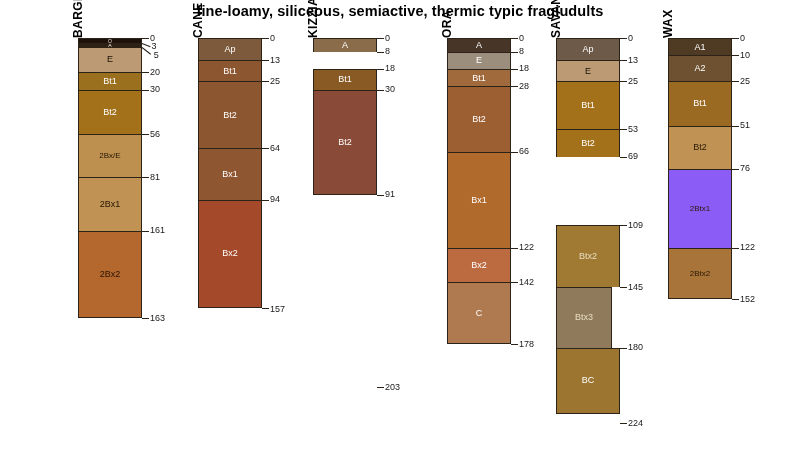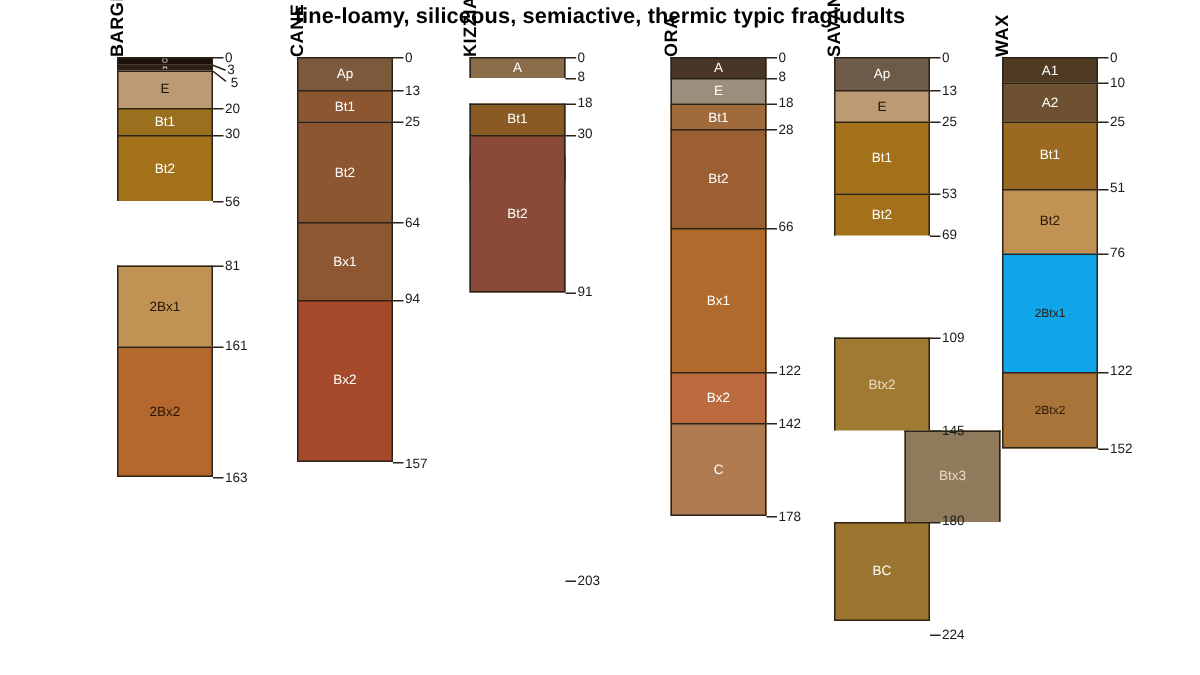--- a/index.html
+++ b/index.html
@@ -91,20 +91,23 @@
             <span class="hz-label" style="color: rgb(239, 233, 222); font-size: 5px;">A</span>
           </div>
           <div class="horizon" title="E (5–20 cm)" style="top: 8.6px; height: 25.8px; width: 64px; background: rgb(187, 154, 116);">
             <span class="hz-label" style="color: rgb(26, 18, 8);">E</span>
           </div>
           <div class="horizon" title="Bt1 (20–30 cm)" style="top: 34.4px; height: 17.2px; width: 64px; background: rgb(154, 112, 31);">
             <span class="hz-label" style="color: rgb(255, 255, 255);">Bt1</span>
           </div>
           <div class="horizon" title="Bt2 (30–56 cm)" style="top: 51.6px; height: 44.72px; width: 64px; background: rgb(163, 113, 26);">
             <span class="hz-label" style="color: rgb(255, 255, 255);">Bt2</span>
+          </div>
+          <div class="horizon" title="2Bx/E (56–81 cm)" style="top: 96.32px; height: 43px; width: 64px; background: rgb(189, 144, 80);">
+            <span class="hz-label" style="color: rgb(36, 23, 4); font-size: 8px;">2Bx/E</span>
           </div>
           <div class="horizon" title="2Bx1 (81–112 cm)" style="top: 139.32px; height: 53.32px; width: 64px; background: rgb(192, 147, 84);">
             <span class="hz-label" style="color: rgb(36, 23, 4);">2Bx1</span>
           </div>
           <div class="horizon" title="2Bx2 (112–163 cm)" style="top: 192.64px; height: 87.72px; width: 64px; background: rgb(180, 104, 46); border-bottom-width: 1px;">
             <span class="hz-label" style="color: rgb(42, 20, 4);">2Bx2</span>
           </div>
         </div>
         <div class="axis" style="left: 64px;">
           <div class="tick" style="width: 7px; top: 0px; left: 0px;"></div>
@@ -247,21 +250,21 @@
           </div>
           <div class="horizon" title="Bt1 (25–53 cm)" style="top: 43px; height: 48.16px; width: 64px; background: rgb(163, 113, 26);">
             <span class="hz-label" style="color: rgb(255, 255, 255);">Bt1</span>
           </div>
           <div class="horizon" title="Bt2 (53–69 cm)" style="top: 91.16px; height: 27.52px; width: 64px; background: rgb(163, 113, 26);">
             <span class="hz-label" style="color: rgb(255, 255, 255);">Bt2</span>
           </div>
           <div class="horizon" title="Btx2 (109–145 cm)" style="top: 187.48px; height: 61.92px; width: 64px; background: rgb(160, 122, 51);">
             <span class="hz-label" style="color: rgb(232, 220, 192);">Btx2</span>
           </div>
-          <div class="horizon" title="Btx3 (145–180 cm)" style="top: 249.4px; height: 60.2px; width: 64px; background: rgb(143, 123, 92); margin-left: 47px;">
+          <div class="horizon" title="Btx3 (145–180 cm)" style="top: 249.4px; height: 60.2px; width: 56px; background: rgb(143, 123, 92);">
             <span class="hz-label" style="color: rgb(232, 220, 192);">Btx3</span>
           </div>
           <div class="horizon" title="BC (180–224 cm)" style="top: 309.6px; height: 66px; width: 64px; background: rgb(156, 118, 48); border-bottom-width: 1px;">
             <span class="hz-label" style="color: rgb(255, 255, 255);">BC</span>
           </div>
         </div>
         <div class="axis" style="left: 64px;">
           <div class="tick" style="width: 7px; top: 0px; left: 0px;"></div>
           <div class="tick-num" style="top: -4.5px; left: 8px;">0</div>
           <div class="tick" style="width: 7px; top: 22.36px; left: 0px;"></div>
@@ -290,21 +293,21 @@
           </div>
           <div class="horizon" title="A2 (10–25 cm)" style="top: 17.2px; height: 25.8px; width: 64px; background: rgb(110, 81, 48);">
             <span class="hz-label" style="color: rgb(255, 255, 255);">A2</span>
           </div>
           <div class="horizon" title="Bt1 (25–51 cm)" style="top: 43px; height: 44.72px; width: 64px; background: rgb(154, 106, 35);">
             <span class="hz-label" style="color: rgb(255, 255, 255);">Bt1</span>
           </div>
           <div class="horizon" title="Bt2 (51–76 cm)" style="top: 87.72px; height: 43px; width: 64px; background: rgb(192, 147, 84);">
             <span class="hz-label" style="color: rgb(42, 26, 6);">Bt2</span>
           </div>
-          <div class="horizon" title="2Btx1 (76–122 cm)" style="top: 130.72px; height: 79.12px; width: 64px; background: #0ea5e9;">
+          <div class="horizon" title="2Btx1 (76–122 cm)" style="top: 130.72px; height: 79.12px; width: 64px; background: #8b5cf6;">
             <span class="hz-label" style="color: rgb(42, 26, 6); font-size: 8px;">2Btx1</span>
           </div>
           <div class="horizon" title="2Btx2 (122–152 cm)" style="top: 209.84px; height: 51.6px; width: 64px; background: rgb(168, 116, 58); border-bottom-width: 1px;">
             <span class="hz-label" style="color: rgb(42, 26, 6); font-size: 8px;">2Btx2</span>
           </div>
         </div>
         <div class="axis" style="left: 64px;">
           <div class="tick" style="width: 7px; top: 0px; left: 0px;"></div>
           <div class="tick-num" style="top: -4.5px; left: 8px;">0</div>
           <div class="tick" style="width: 7px; top: 17.2px; left: 0px;"></div>

